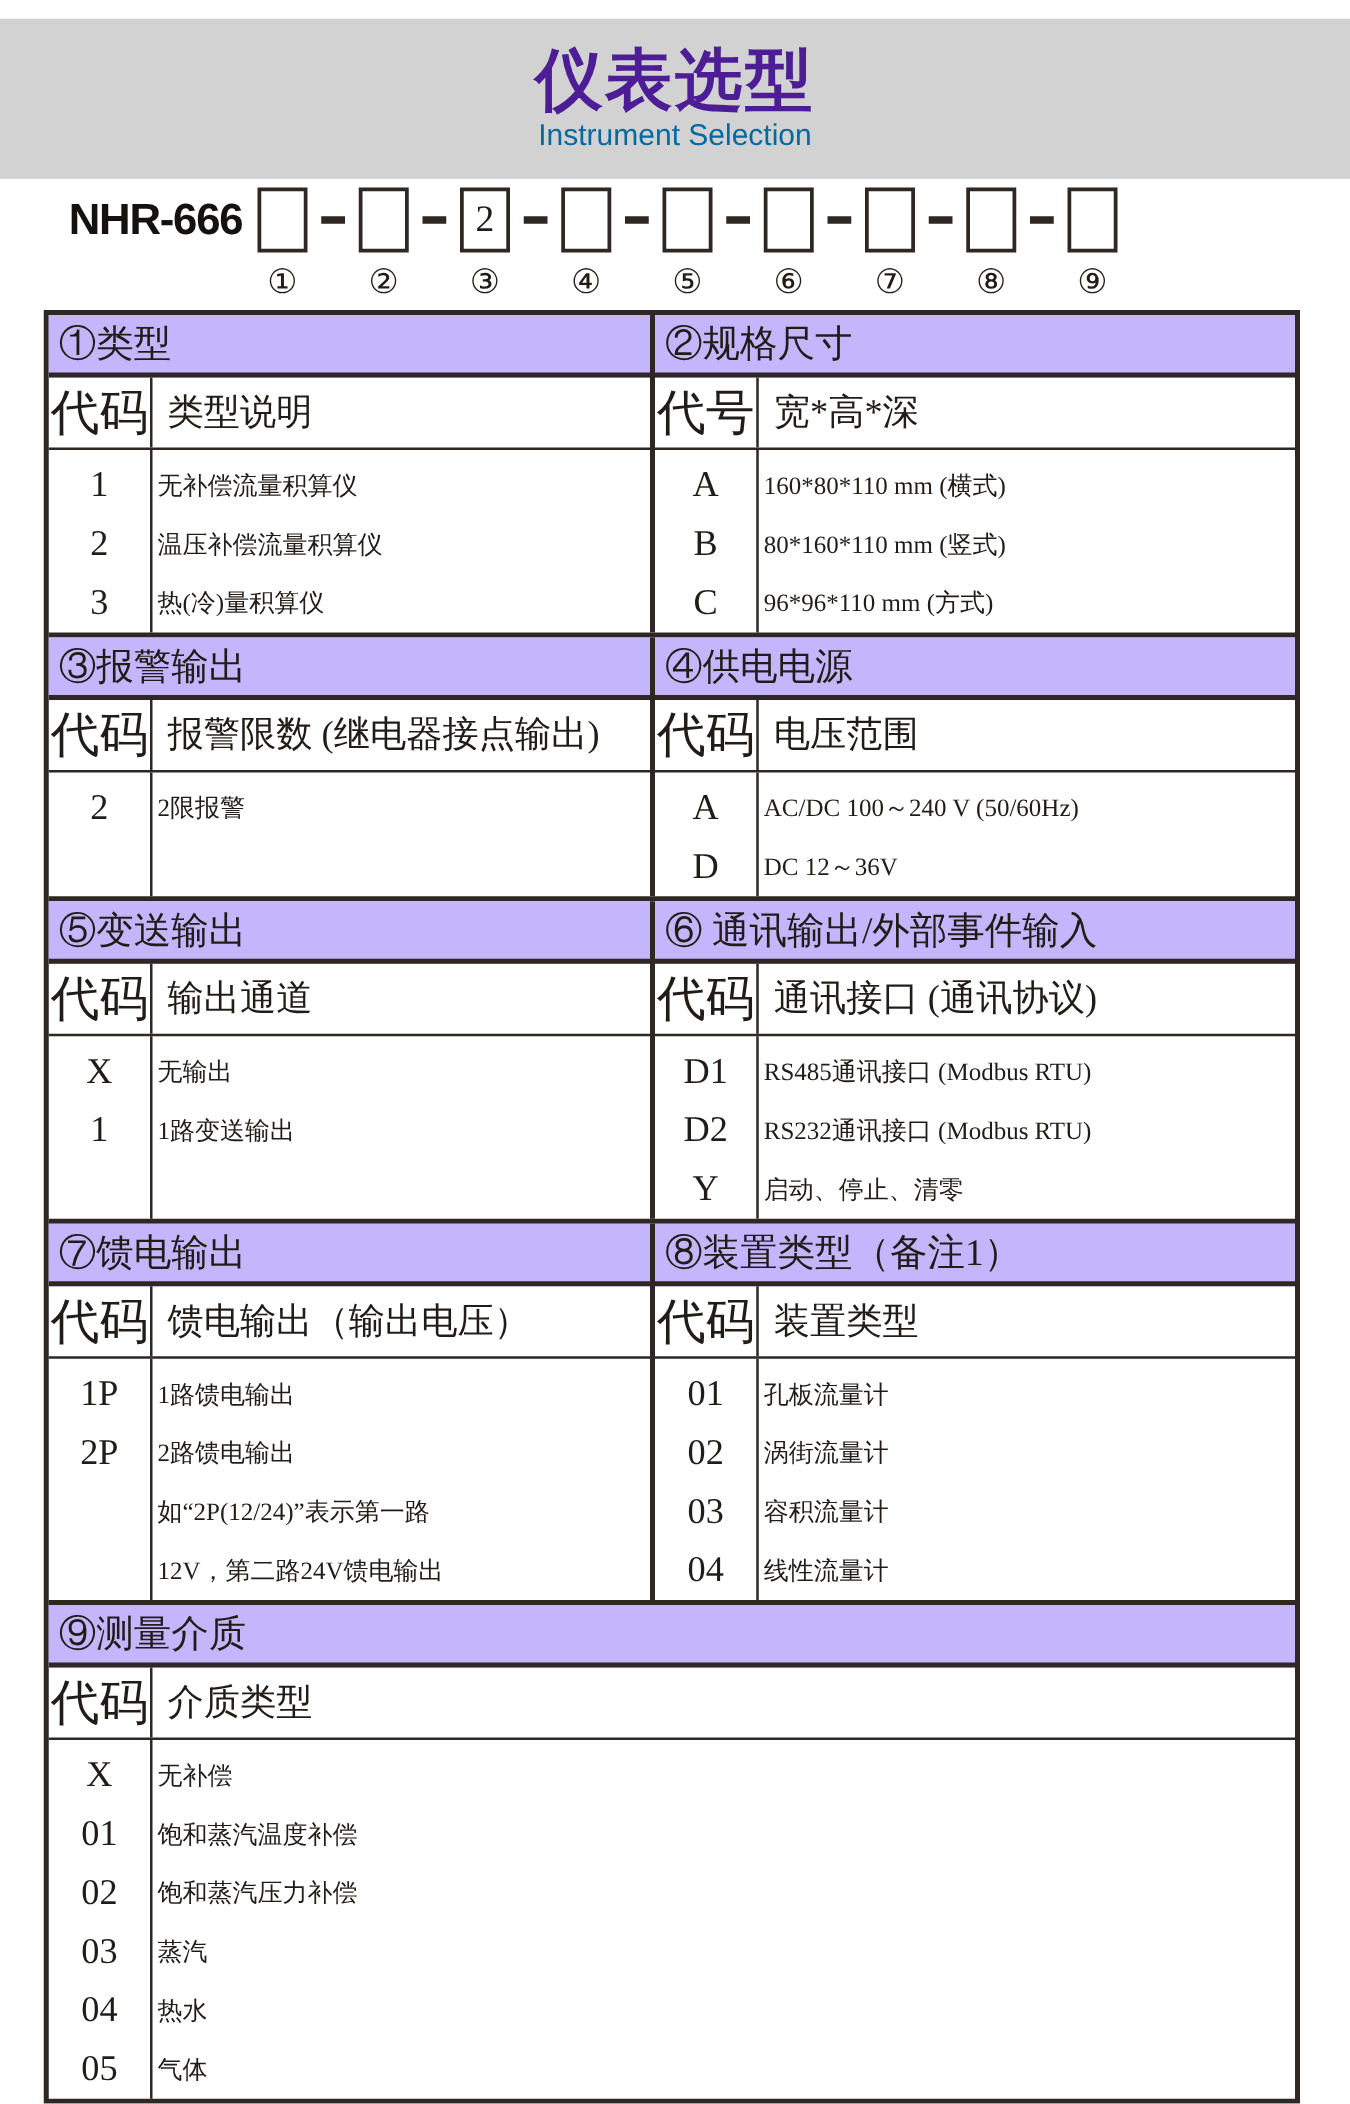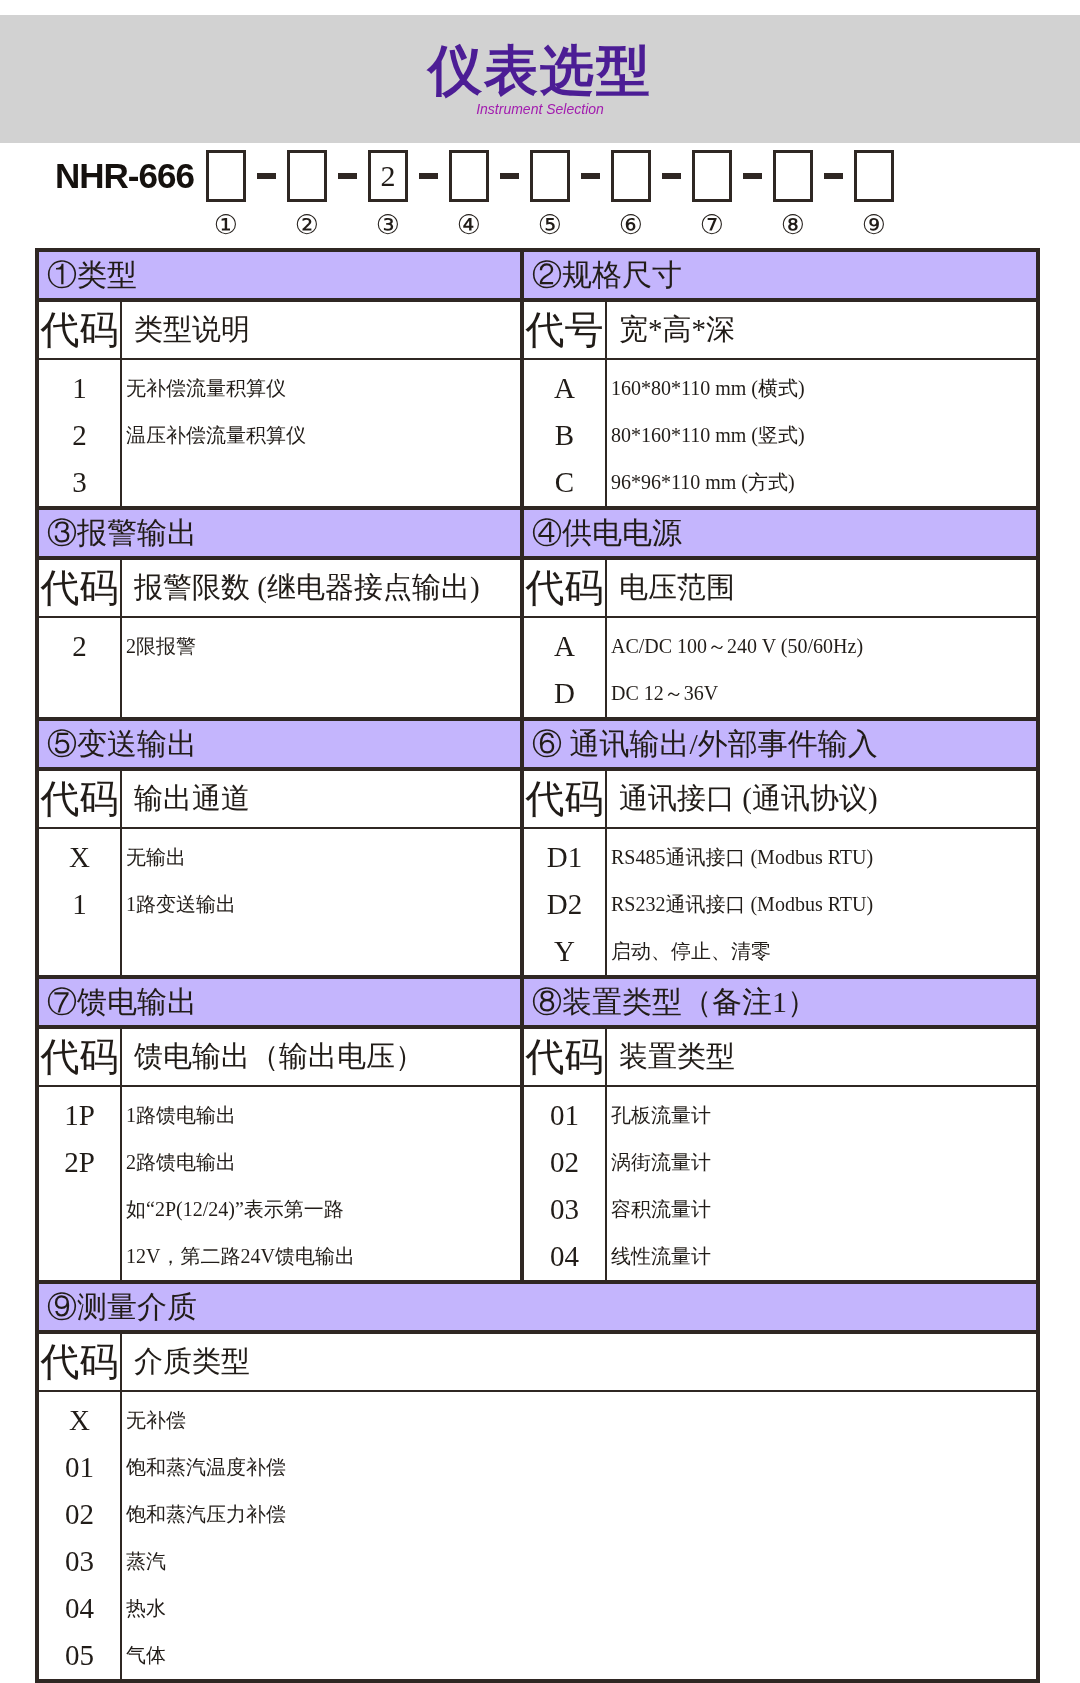--- a/index.html
+++ b/index.html
@@ -4,22 +4,22 @@
 <style>
   html,body{margin:0;padding:0;background:#ffffff;}
   .page{position:relative;width:1080px;height:1683px;background:#ffffff;overflow:hidden;
         font-family:"Liberation Serif","DejaVu Serif",serif;color:#211c18;}
 
   
   .band{margin-top:15px;width:1080px;height:128px;background:#d2d2d2;
         display:flex;flex-direction:column;align-items:center;justify-content:center;}
   .title{font-family:"Liberation Sans","DejaVu Sans",sans-serif;font-weight:bold;
          font-size:54px;line-height:58px;color:#4c1d95;letter-spacing:2px;}
-  .subtitle{font-family:"Liberation Sans","DejaVu Sans",sans-serif;font-size:14px;
-            color:#a21caf;margin-top:2px;font-style:italic;}
+  .subtitle{font-family:"Liberation Sans","DejaVu Sans",sans-serif;font-size:24px;
+            color:#0369a1;margin-top:2px;}
 
   
   .model-row{margin:7px 0 0 55px;display:flex;align-items:flex-start;}
   .model-prefix{font-family:"Liberation Sans","DejaVu Sans",sans-serif;font-weight:bold;
                 font-size:35px;letter-spacing:-1px;height:52px;display:flex;align-items:center;
                 margin-right:12px;color:#15110e;}
   .slot{display:flex;flex-direction:column;align-items:center;width:40px;}
   .slot-box{width:40px;height:52px;box-sizing:border-box;border:3px solid #2f2723;background:#fff;
             display:flex;align-items:center;justify-content:center;font-size:30px;}
   .slot-num{margin-top:9px;font-size:27px;line-height:28px;}
@@ -118,20 +118,21 @@
         </div>
         <div class="body">
           <div class="code-col">
             <div class="cell">1</div>
             <div class="cell">2</div>
             <div class="cell">3</div>
           </div>
           <div class="desc-col">
             <div class="cell">无补偿流量积算仪</div>
             <div class="cell">温压补偿流量积算仪</div>
+            <div class="cell">热(冷)量积算仪</div>
           </div>
         </div>
       </div>
       <div class="half right">
         <div class="sec-header">②规格尺寸</div>
         <div class="col-header">
           <div class="code-h">代号</div>
           <div class="desc-h">宽*高*深</div>
         </div>
         <div class="body">

